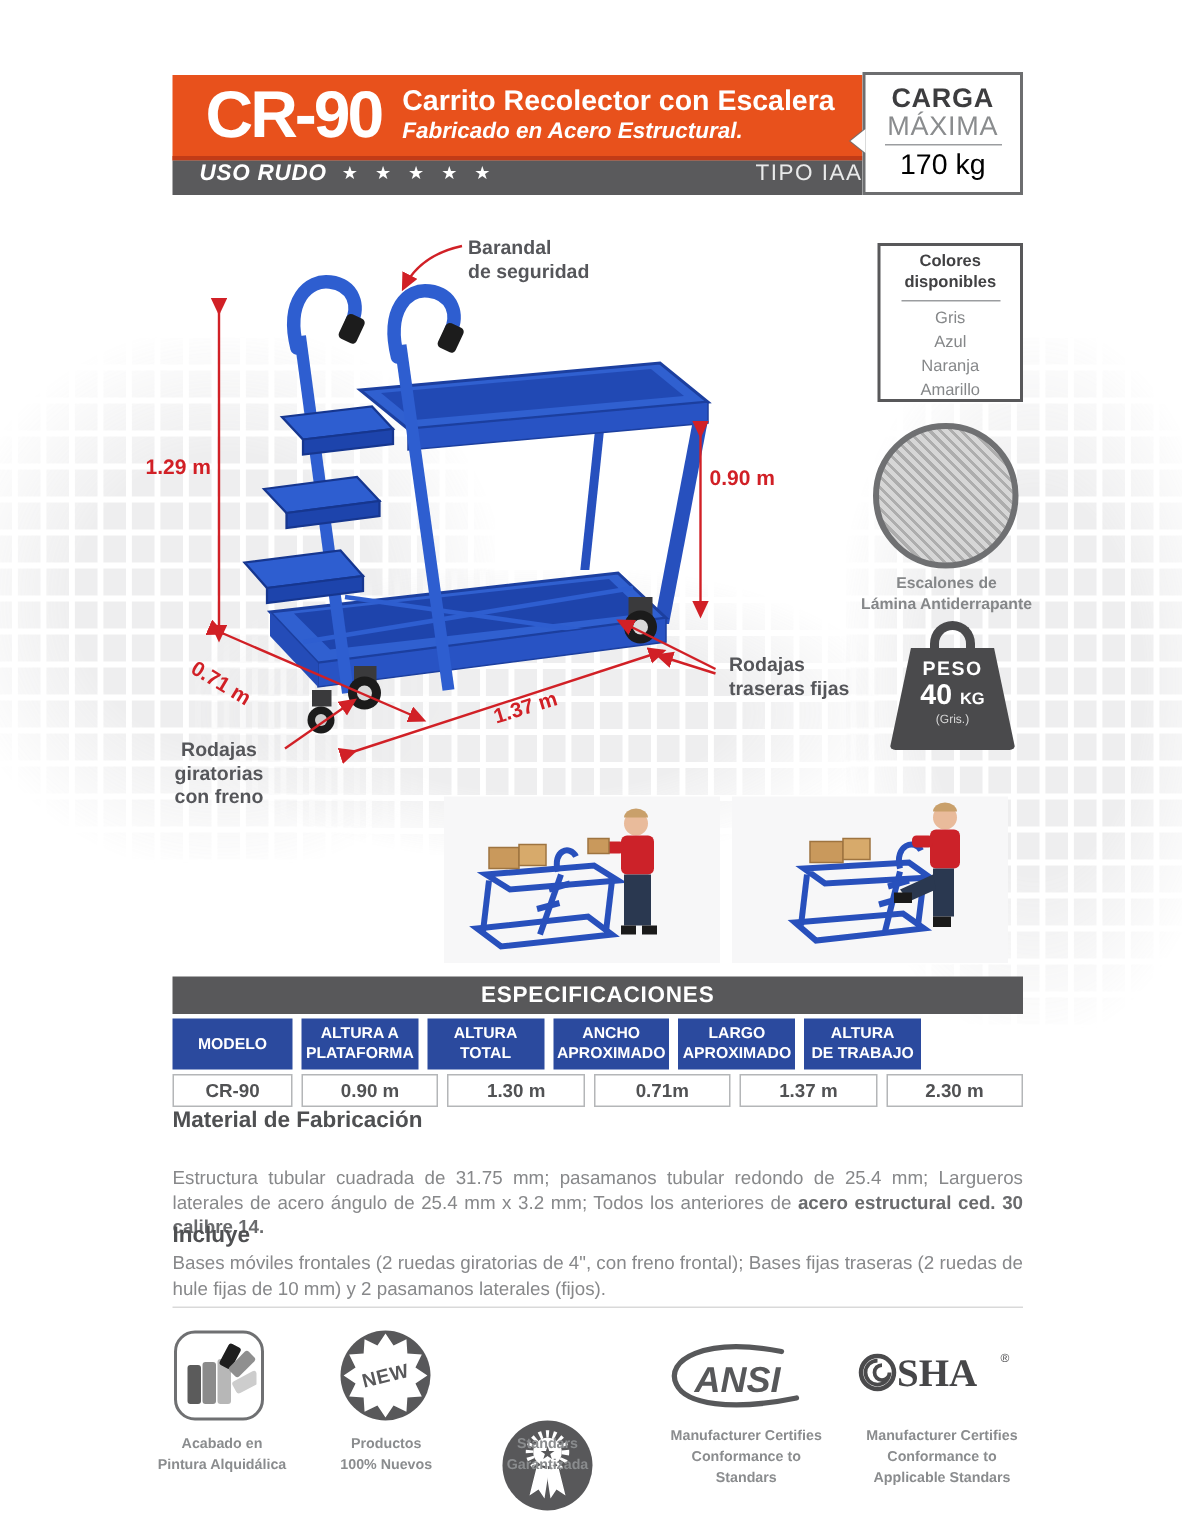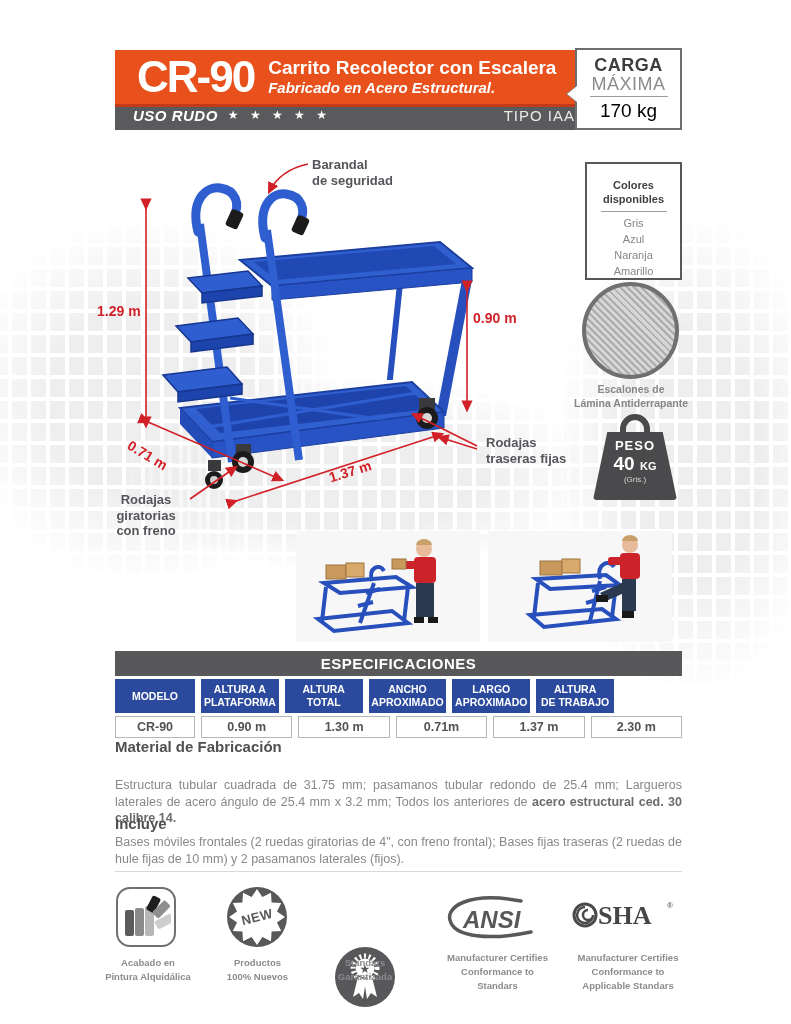--- a/index.html
+++ b/index.html
@@ -42,22 +42,22 @@
   .carga3 { font-size:19px; color:#000000; }
   .notch { position:absolute; left:-10px; top:36px; width:0; height:0;
     border-top:8px solid transparent; border-bottom:8px solid transparent; border-right:10px solid #fff;
     filter:drop-shadow(-1px 0 0 #6d6e70); }
 
   
   .dim { color:#D12026; font-weight:bold; font-size:14px; z-index:3; }
   .callout { color:#55565A; font-weight:bold; font-size:13px; line-height:1.2; z-index:3; }
 
   
-  .colors-box { left:585px; top:162px; width:97px; height:118px; background:#fff; border:2px solid #58585A;
-    text-align:center; padding-top:15px; }
+  .colors-box { left:585px; top:162px; width:97px; height:106px; background:#fff; border:2px solid #58585A;
+    text-align:center; padding-top:4px; }
   .colors-title { font-size:11px; font-weight:bold; color:#414143; line-height:1.25; }
   .colors-sep { width:66px; height:1px; background:#9b9da0; margin:4px auto 3px; }
   .color-item { font-size:11px; color:#858789; line-height:16px; }
   .texture-circle { left:582px; top:282px; width:97px; height:97px; border-radius:50%;
     border:4px solid #6f7072;
     background:
       repeating-linear-gradient(45deg, #adadad 0 2px, #d6d6d6 2px 5px),
       repeating-linear-gradient(-45deg, rgba(160,160,160,.6) 0 2px, rgba(230,230,230,.6) 2px 6px), #c7c7c7; }
   .texture-caption { left:556px; top:383px; width:150px; text-align:center; font-size:10.5px; color:#858789;
     font-weight:bold; line-height:1.3; }

